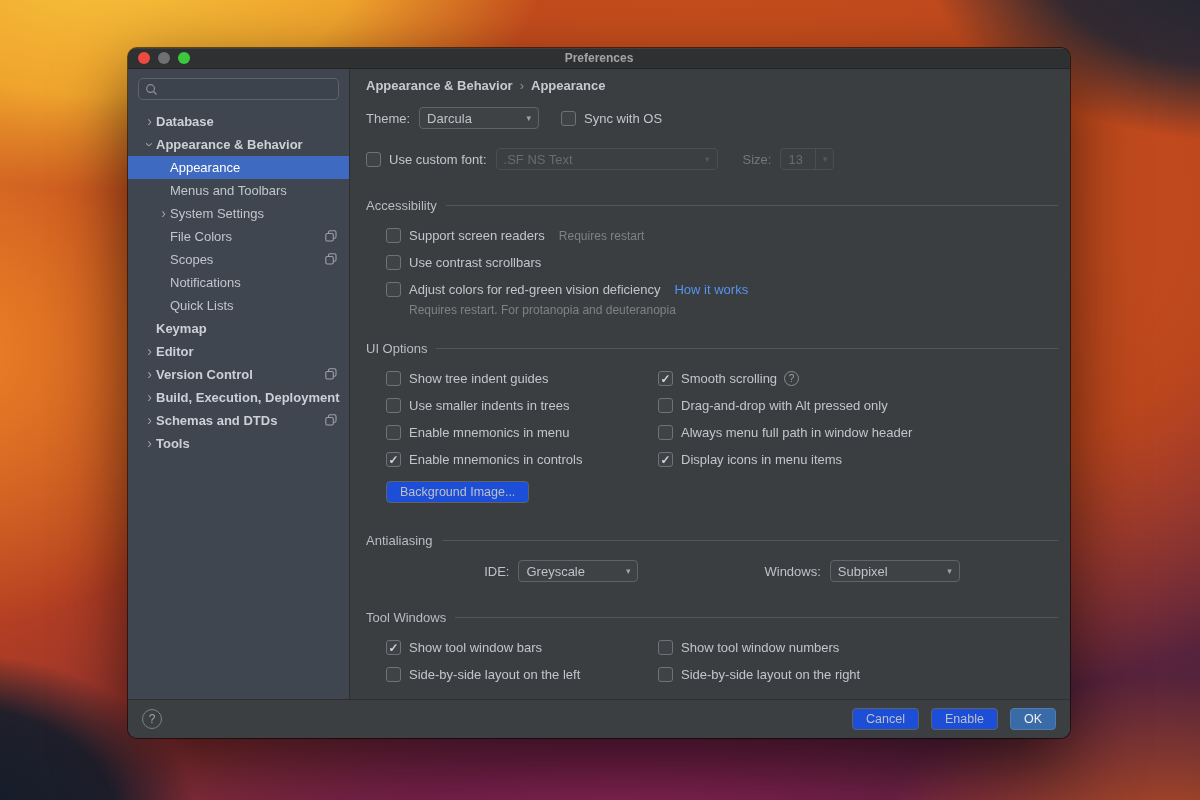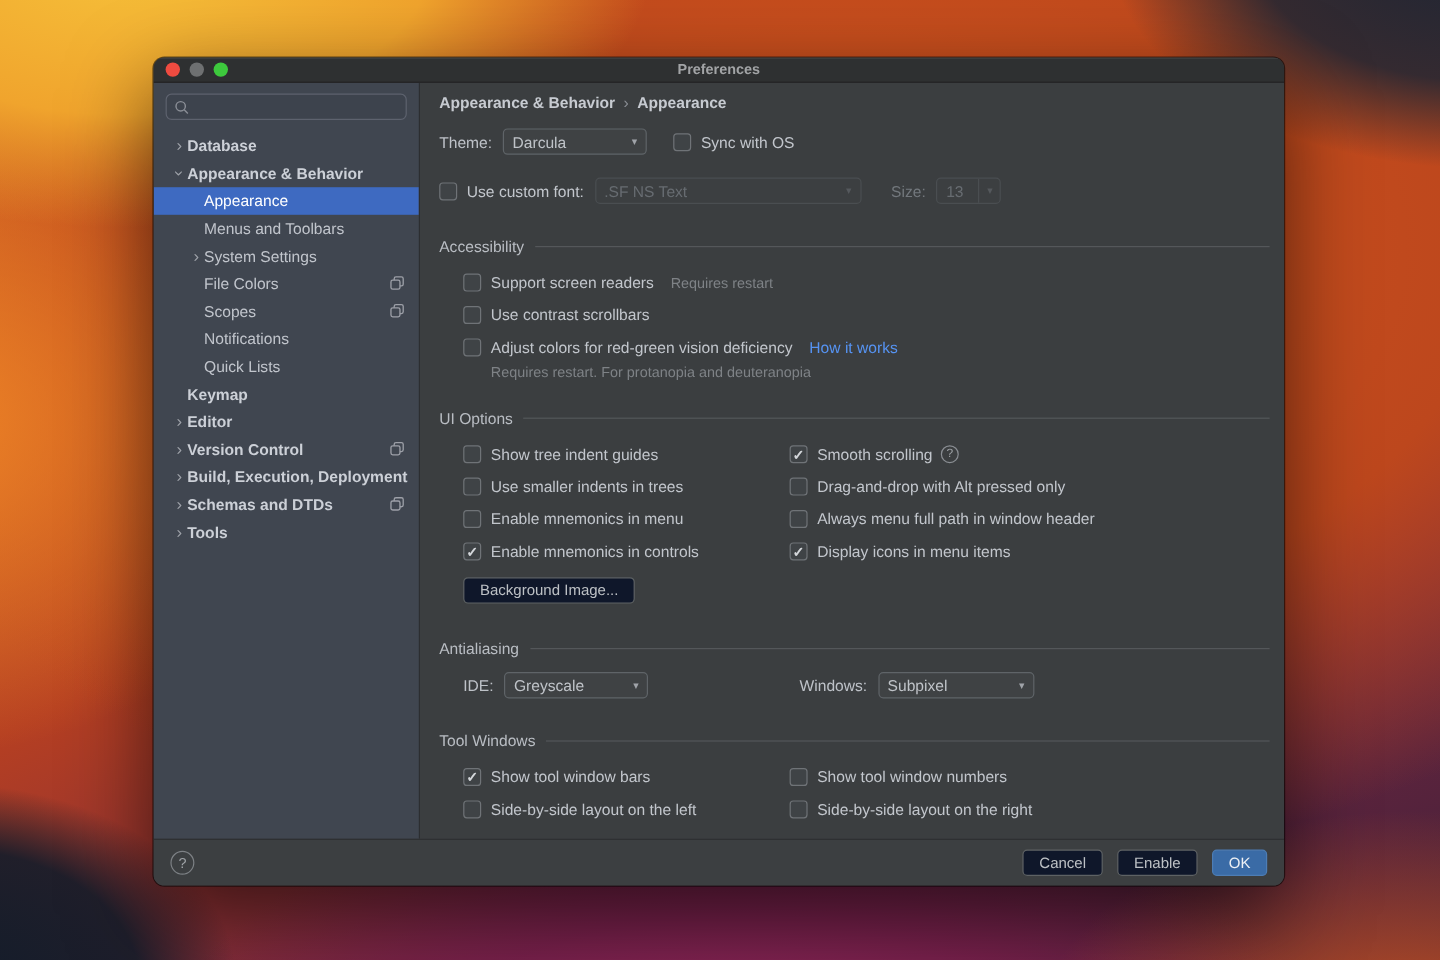--- a/index.html
+++ b/index.html
@@ -117,21 +117,21 @@
   .subcomment { font-size:12px; color:#7e8286; margin-left:23px; height:18px; }
 
   .grid2 { display:grid; grid-template-columns:272px auto; }
   .helpcircle {
     width:15px; height:15px; border:1px solid #8a8e93; border-radius:50%;
     color:#9da1a5; font-size:10px; display:inline-flex; align-items:center; justify-content:center;
     margin-left:7px;
   }
 
   .btn {
-    height:22px; padding:0 13px; background:#0f172a; border:1px solid #5e6264;
+    height:22px; padding:0 13px; background:#1d4ed8; border:1px solid #5e6264;
     border-radius:4px; color:#bdc1c5; font-size:12.5px; font-family:"Liberation Sans", sans-serif;
     display:inline-flex; align-items:center; justify-content:center;
   }
   .btn.primary { background:#3a6ba6; border-color:#4d7db5; color:#eef1f5; }
 
   .bg-btn-row { margin-top:8px; margin-left:20px; }
 
   
   .footer {
     height:39px; flex:0 0 39px; background:#3c3f41; border-top:1px solid #2e3032;
@@ -412,21 +412,21 @@
         </div>
       </div>
       <div class="bg-btn-row">
         <button class="btn">Background Image...</button>
       </div>
 
       <div class="section-head" style="margin-top:30px;">
         <span class="sec-title">Antialiasing</span>
         <span class="sec-line"></span>
       </div>
-      <div class="sec-body row" style="margin-top:12px; gap:9px;">
+      <div class="sec-body row" style="margin-top:12px; gap:9px;justify-content:center;">
         <span class="lbl">IDE:</span>
         <div class="combo" style="width:120px;">
           <span>Greyscale</span>
           <span class="arr">▾</span>
         </div>
         <span class="lbl" style="margin-left:117px;">Windows:</span>
         <div class="combo" style="width:130px;">
           <span>Subpixel</span>
           <span class="arr">▾</span>
         </div>

